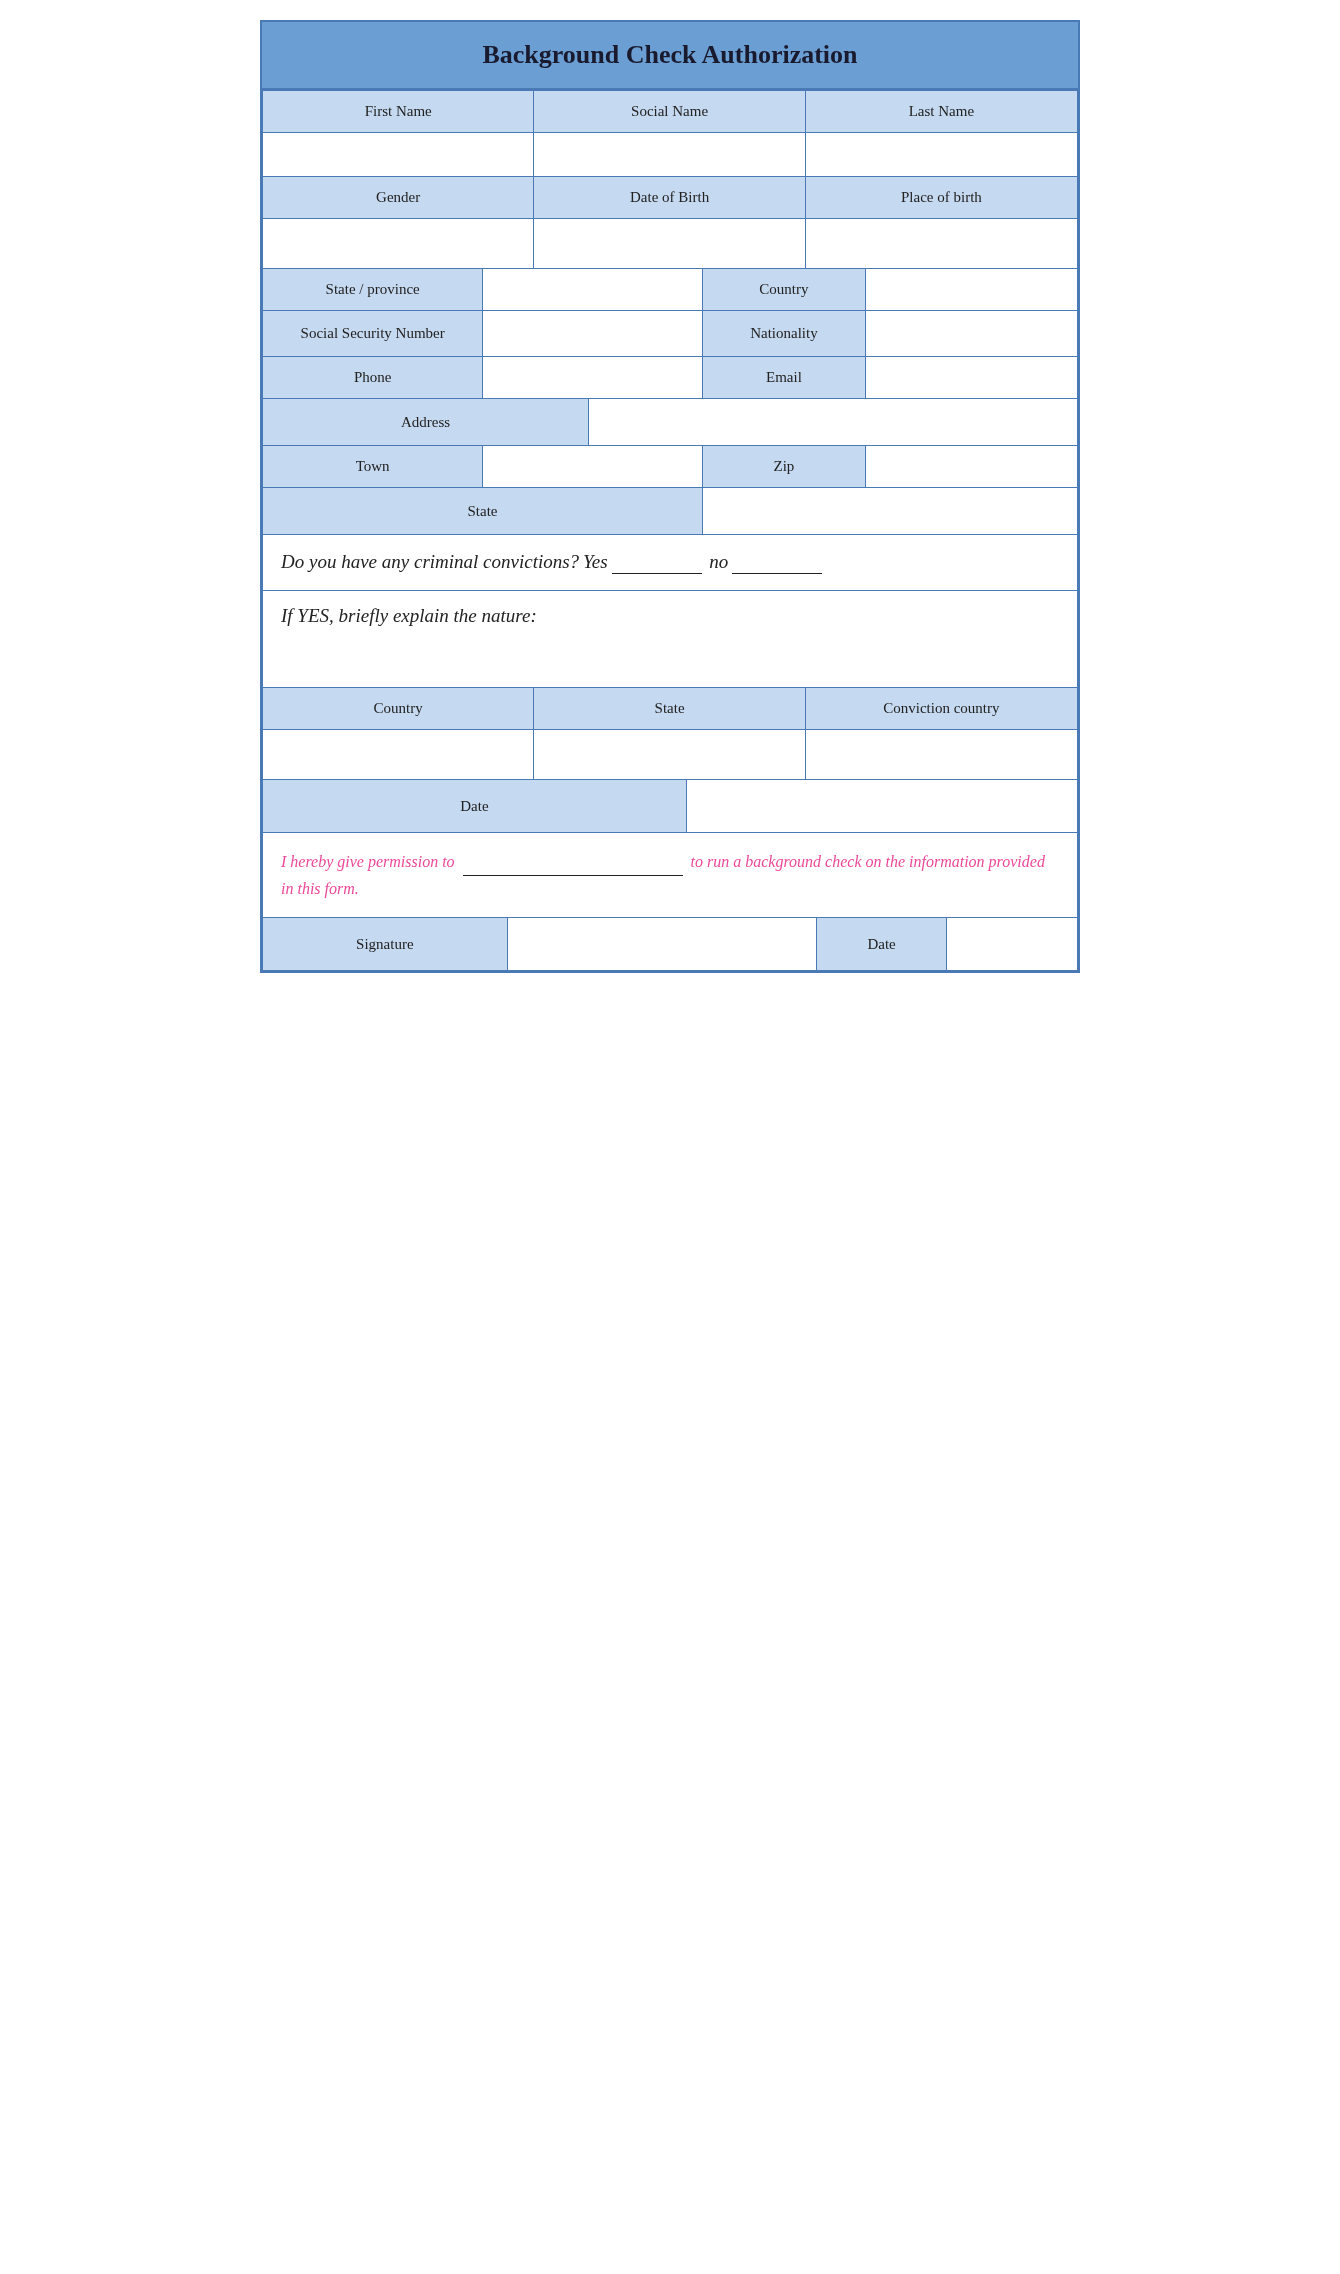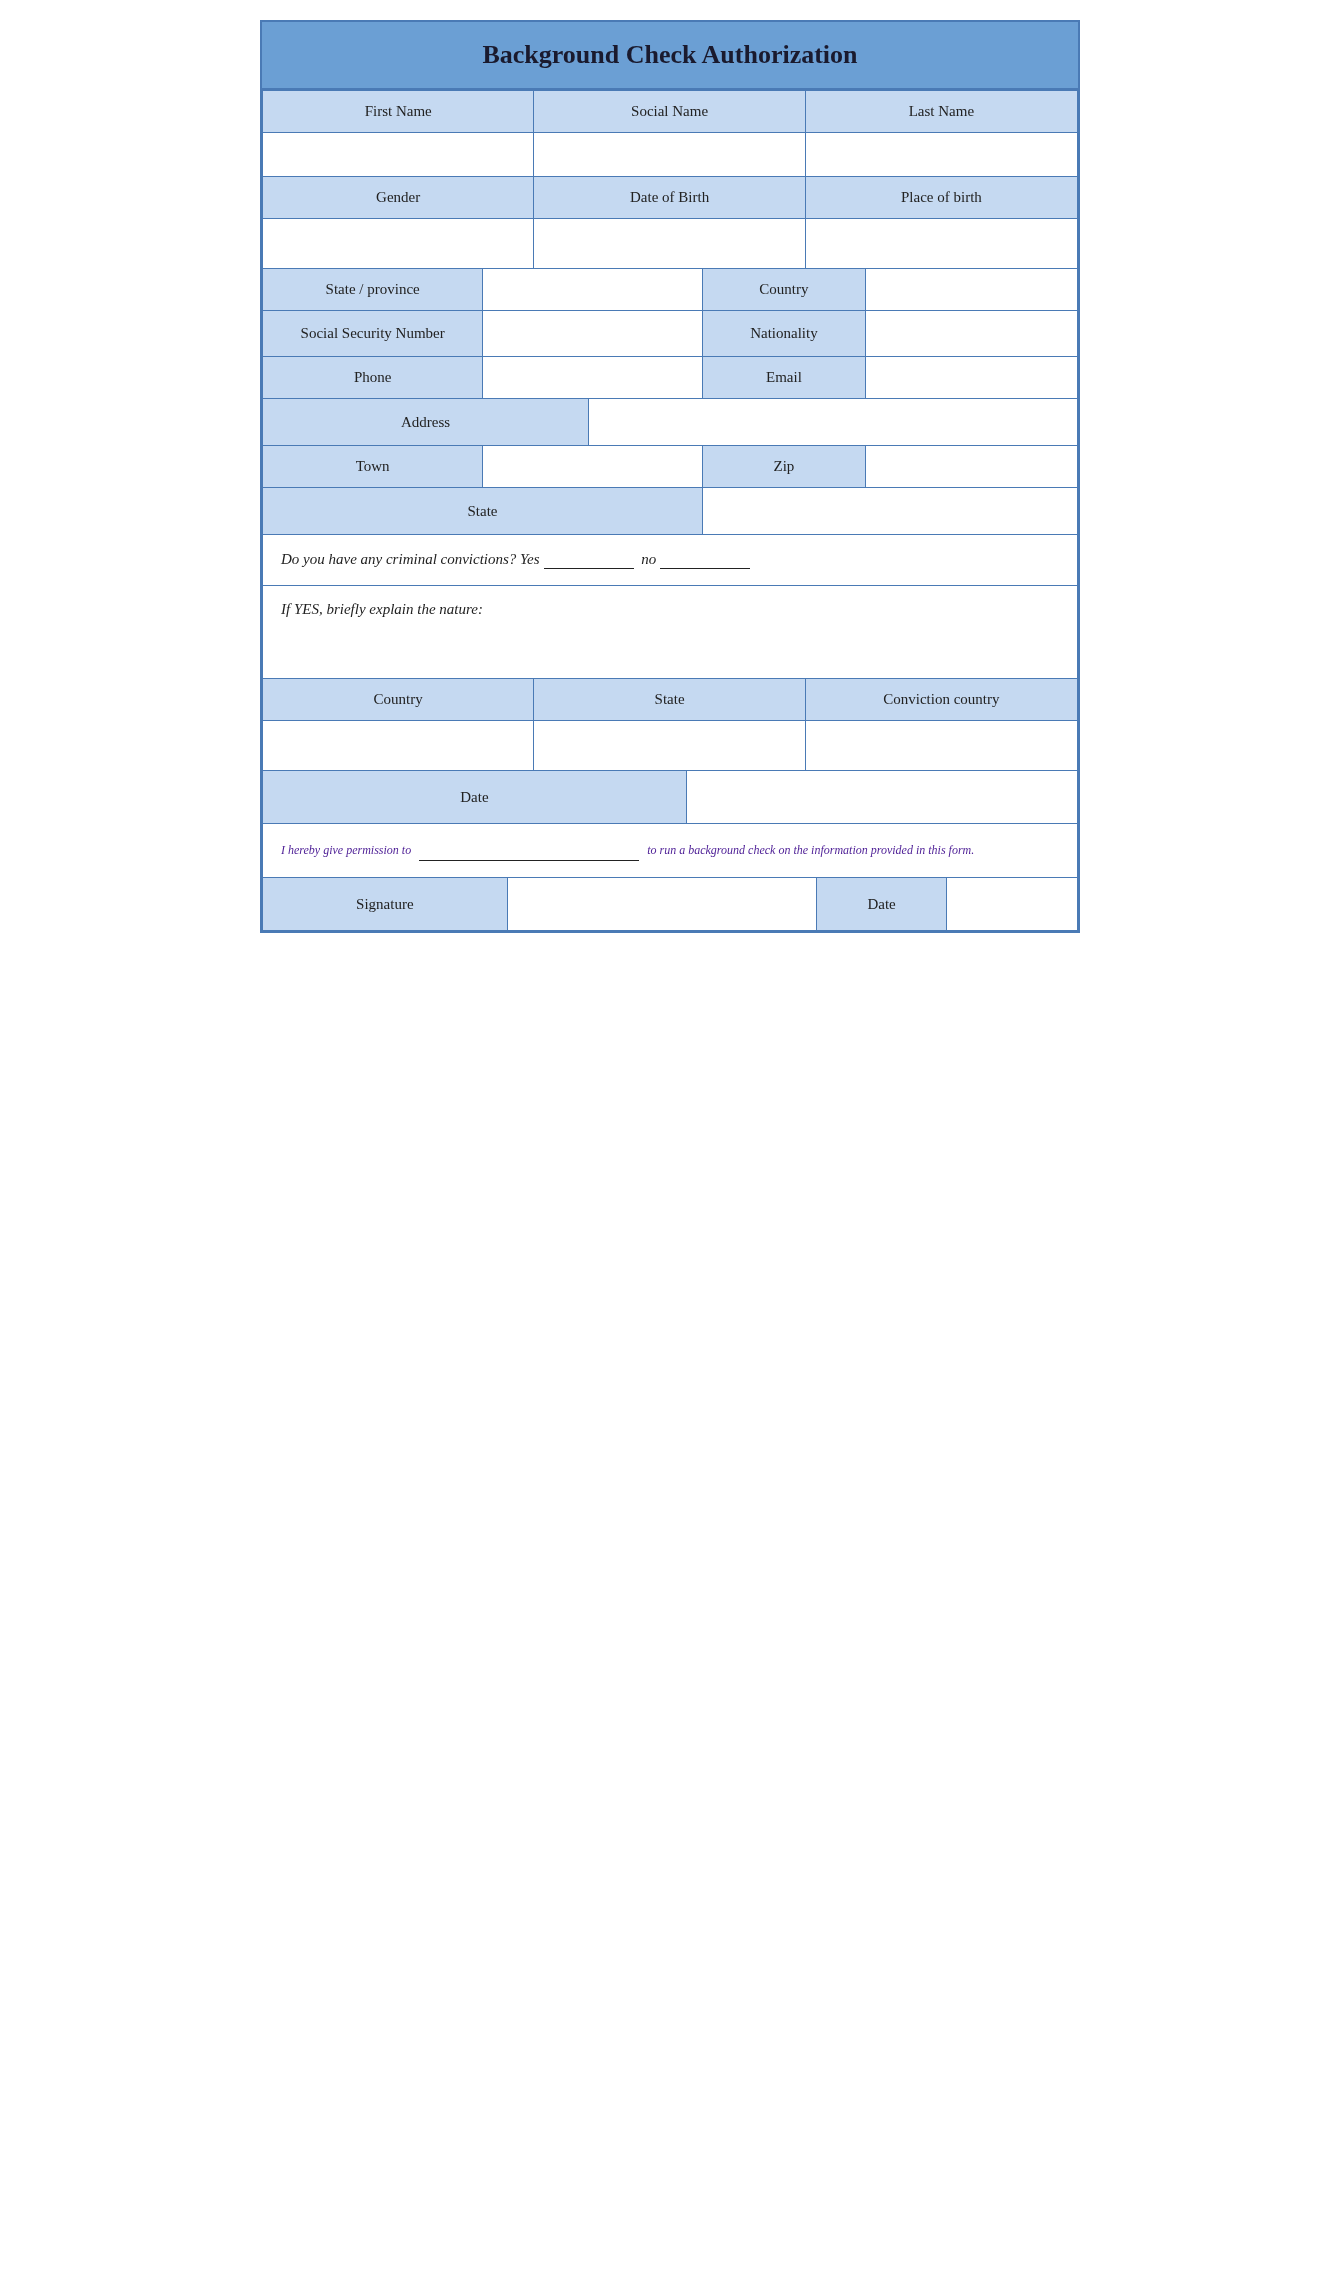--- a/index.html
+++ b/index.html
@@ -59,42 +59,42 @@
     }
 
     .row-input {
       background-color: #fff;
       padding: 14px 10px;
       vertical-align: middle;
     }
 
     .italic-text {
       font-style: italic;
-      font-size: 15px;
+      font-size: 19px;
       color: #222;
     }
 
     .criminal-row {
       padding: 16px 18px;
       font-size: 15px;
       color: #222;
       font-style: italic;
     }
 
     .criminal-row .underline {
       display: inline-block;
       border-bottom: 1px solid #222;
       min-width: 90px;
       margin: 0 4px;
     }
 
     .permission-text {
       font-style: italic;
-      font-size: 12px;
-      color: #4c1d95;
+      font-size: 16px;
+      color: #ec4899;
       line-height: 1.6;
     }
 
     .permission-text .underline {
       display: inline-block;
       border-bottom: 1px solid #222;
       min-width: 220px;
       margin: 0 4px;
     }
   </style>

